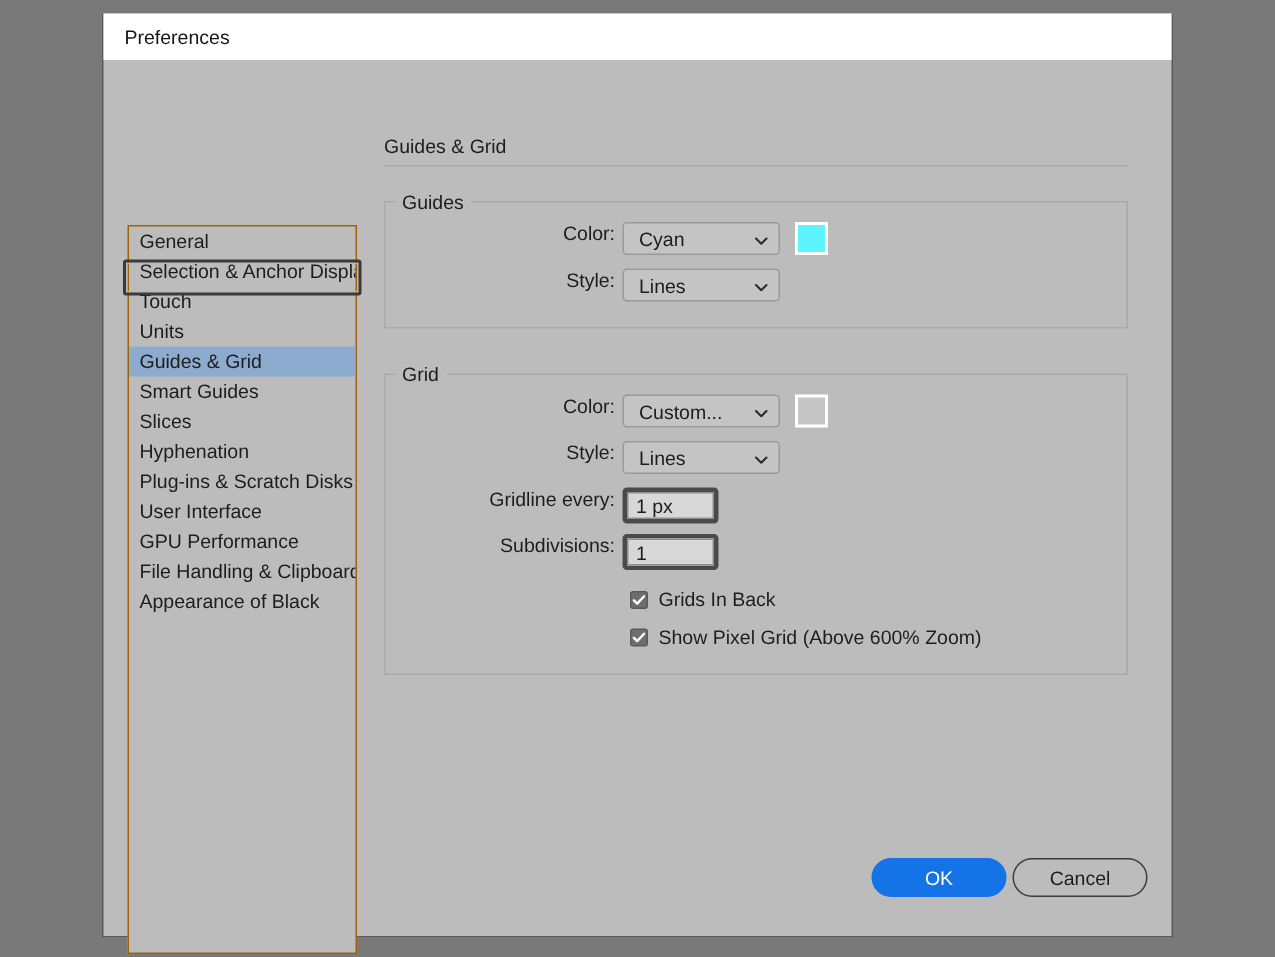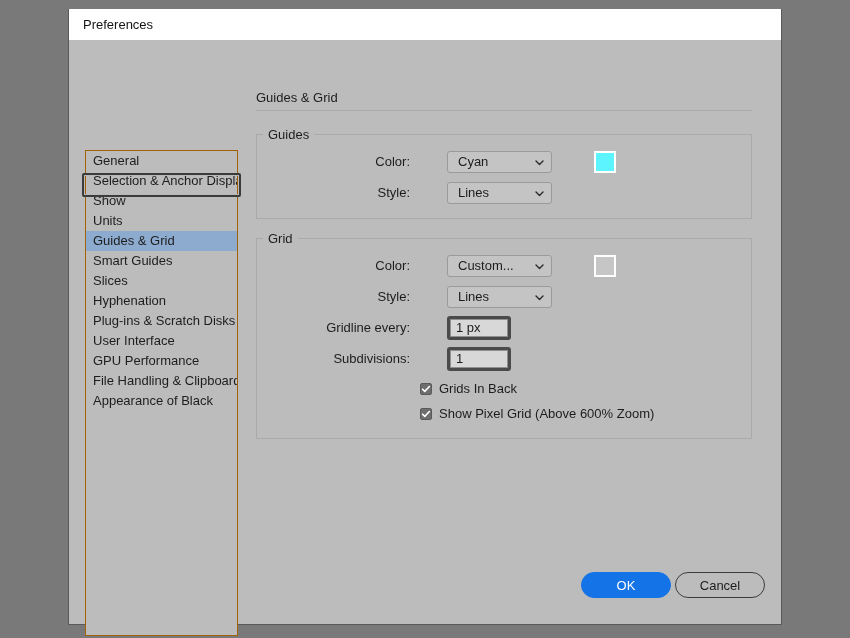--- a/index.html
+++ b/index.html
@@ -89,37 +89,35 @@
   #pane-heading {
     font-size: 13px;
     color: #1d1d1d;
     padding-bottom: 5px;
     border-bottom: 1px solid #a9a9a9;
     margin-bottom: 16px;
   }
 
   fieldset.group {
     border: 1px solid #a9a9a9;
-    margin: 0 0 12px 0;
+    margin: 0 0 23px 0;
     padding: 6px 0 12px 0;
     background: transparent;
   }
   fieldset.group legend {
     font-size: 13px;
     color: #1d1d1d;
     padding: 0 5px;
     margin-left: 6px;
   }
 
   .field-row {
     display: flex;
-    align-items: center;
     height: 27px;
     margin-bottom: 4px;
-    gap: 32px;
   }
   .field-row:last-child { margin-bottom: 0; }
 
   .field-label {
     width: 158px;
     text-align: right;
     padding-right: 5px;
     font-size: 13px;
     color: #1d1d1d;
     white-space: nowrap;
@@ -242,21 +240,21 @@
   <div id="dialog-body">
 
     <div id="category-list">
       <div class="cat-item">
         <span>General</span>
       </div>
       <div class="cat-item">
         <span>Selection &amp; Anchor Display</span>
       </div>
       <div class="cat-item">
-        <span>Show</span>
+        <span>Touch</span>
       </div>
       <div class="cat-item">
         <span>Units</span>
       </div>
       <div class="cat-item selected">
         <span>Guides &amp; Grid</span>
       </div>
       <div class="cat-item">
         <span>Smart Guides</span>
       </div>

